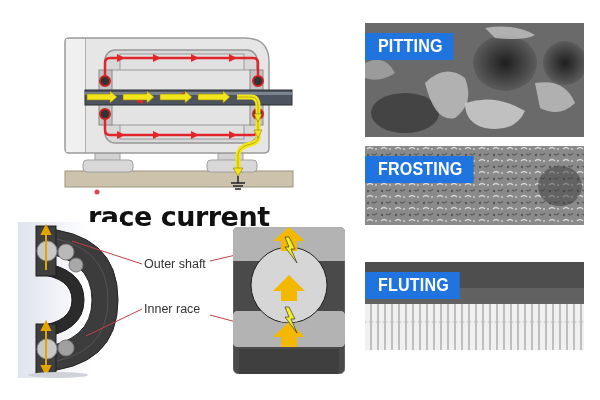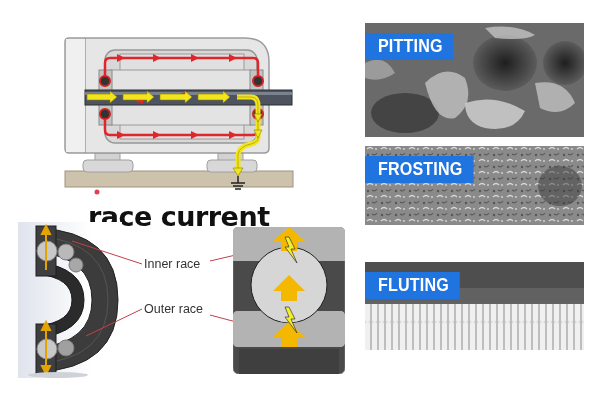--- a/index.html
+++ b/index.html
@@ -139,22 +139,22 @@
   </svg>
 </div>
 
 <svg class="abs" style="left:60px;top:235px;" width="180" height="110">
   <line x1="12" y1="6" x2="82" y2="29" stroke="#c0404a" stroke-width="1"></line>
   <line x1="26" y1="101" x2="82" y2="74" stroke="#c0404a" stroke-width="1"></line>
   <line x1="150" y1="26" x2="180" y2="19" stroke="#c0404a" stroke-width="1"></line>
   <line x1="150" y1="80" x2="180" y2="88" stroke="#c0404a" stroke-width="1"></line>
 </svg>
 
-<div id="outer-race-label" class="abs race-label">Inner race</div>
-<div id="inner-race-label" class="abs race-label">Outer race</div>
+<div id="outer-race-label" class="abs race-label">Outer shaft</div>
+<div id="inner-race-label" class="abs race-label">Inner race</div>
 
 <div id="xsec" class="abs">
   <svg width="112" height="147" viewBox="0 0 112 147">
     <rect x="0" y="0" width="112" height="147" rx="6" fill="#4a4a4a" stroke="#777"></rect>
 
     <path d="M0 6 Q0 0 6 0 H106 Q112 0 112 6 V34 H0 Z" fill="#b3b3b3"></path>
 
     <rect x="0" y="84" width="112" height="36" rx="5" fill="#b3b3b3"></rect>
 
     <circle cx="56" cy="58" r="38" fill="#d6d6d6" stroke="#222" stroke-width="1"></circle>

